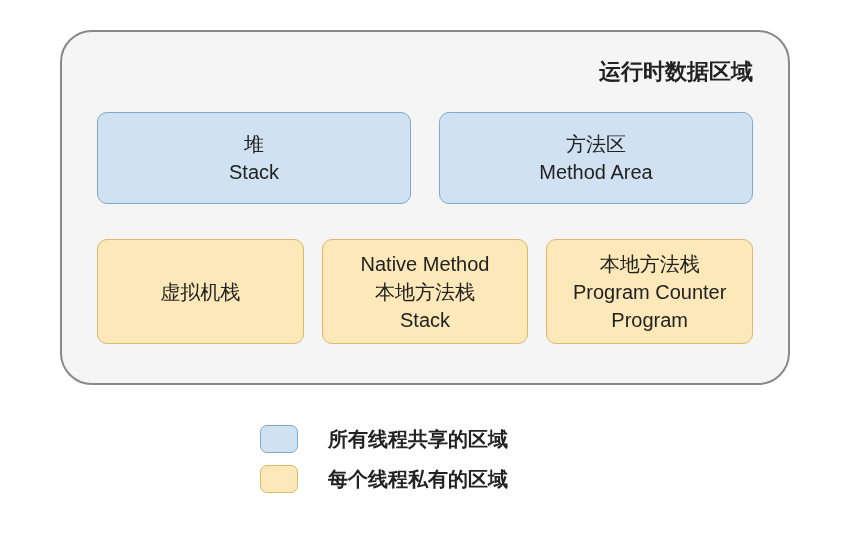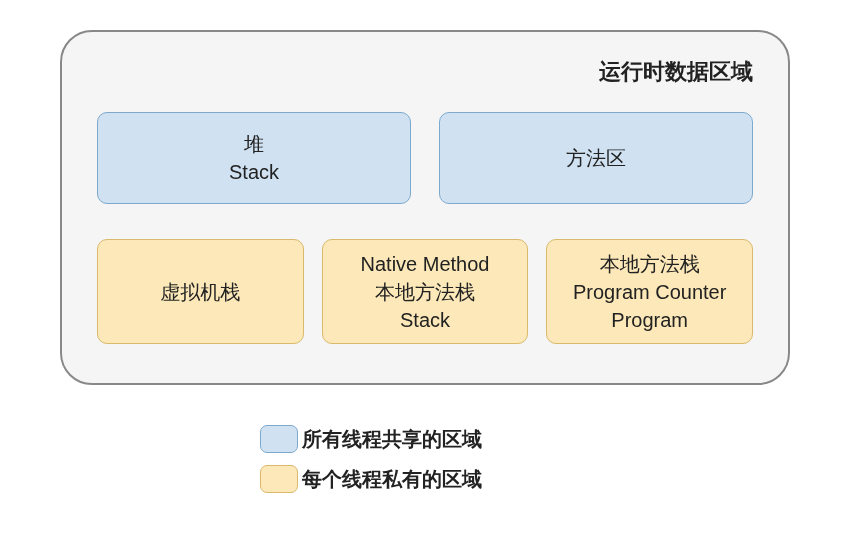--- a/index.html
+++ b/index.html
@@ -68,21 +68,21 @@
       position: absolute;
       left: 260px;
       top: 425px;
       display: flex;
       flex-direction: column;
       gap: 12px;
     }
     .legend-row {
       display: flex;
       align-items: center;
-      gap: 4px;
+      gap: 30px;
       justify-content: center;
     }
     .legend-swatch {
       width: 38px;
       height: 28px;
       border-radius: 7px;
     }
     .swatch-shared {
       background: #d0e2f2;
       border: 1.5px solid #7da9cc;
@@ -106,20 +106,21 @@
 <div class="outer-container">
   <div class="title">运行时数据区域</div>
 
   <div class="row-shared">
     <div class="box box-shared">
       <span class="box-line">堆</span>
       <span class="box-line">Stack</span>
     </div>
     <div class="box box-shared">
       <span class="box-line">方法区</span>
+      <span class="box-line">Method Area</span>
     </div>
   </div>
 
   <div class="row-private">
     <div class="box box-private">
       <span class="box-line">虚拟机栈</span>
     </div>
     <div class="box box-private">
       <span class="box-line">Native Method</span>
       <span class="box-line">本地方法栈</span>

